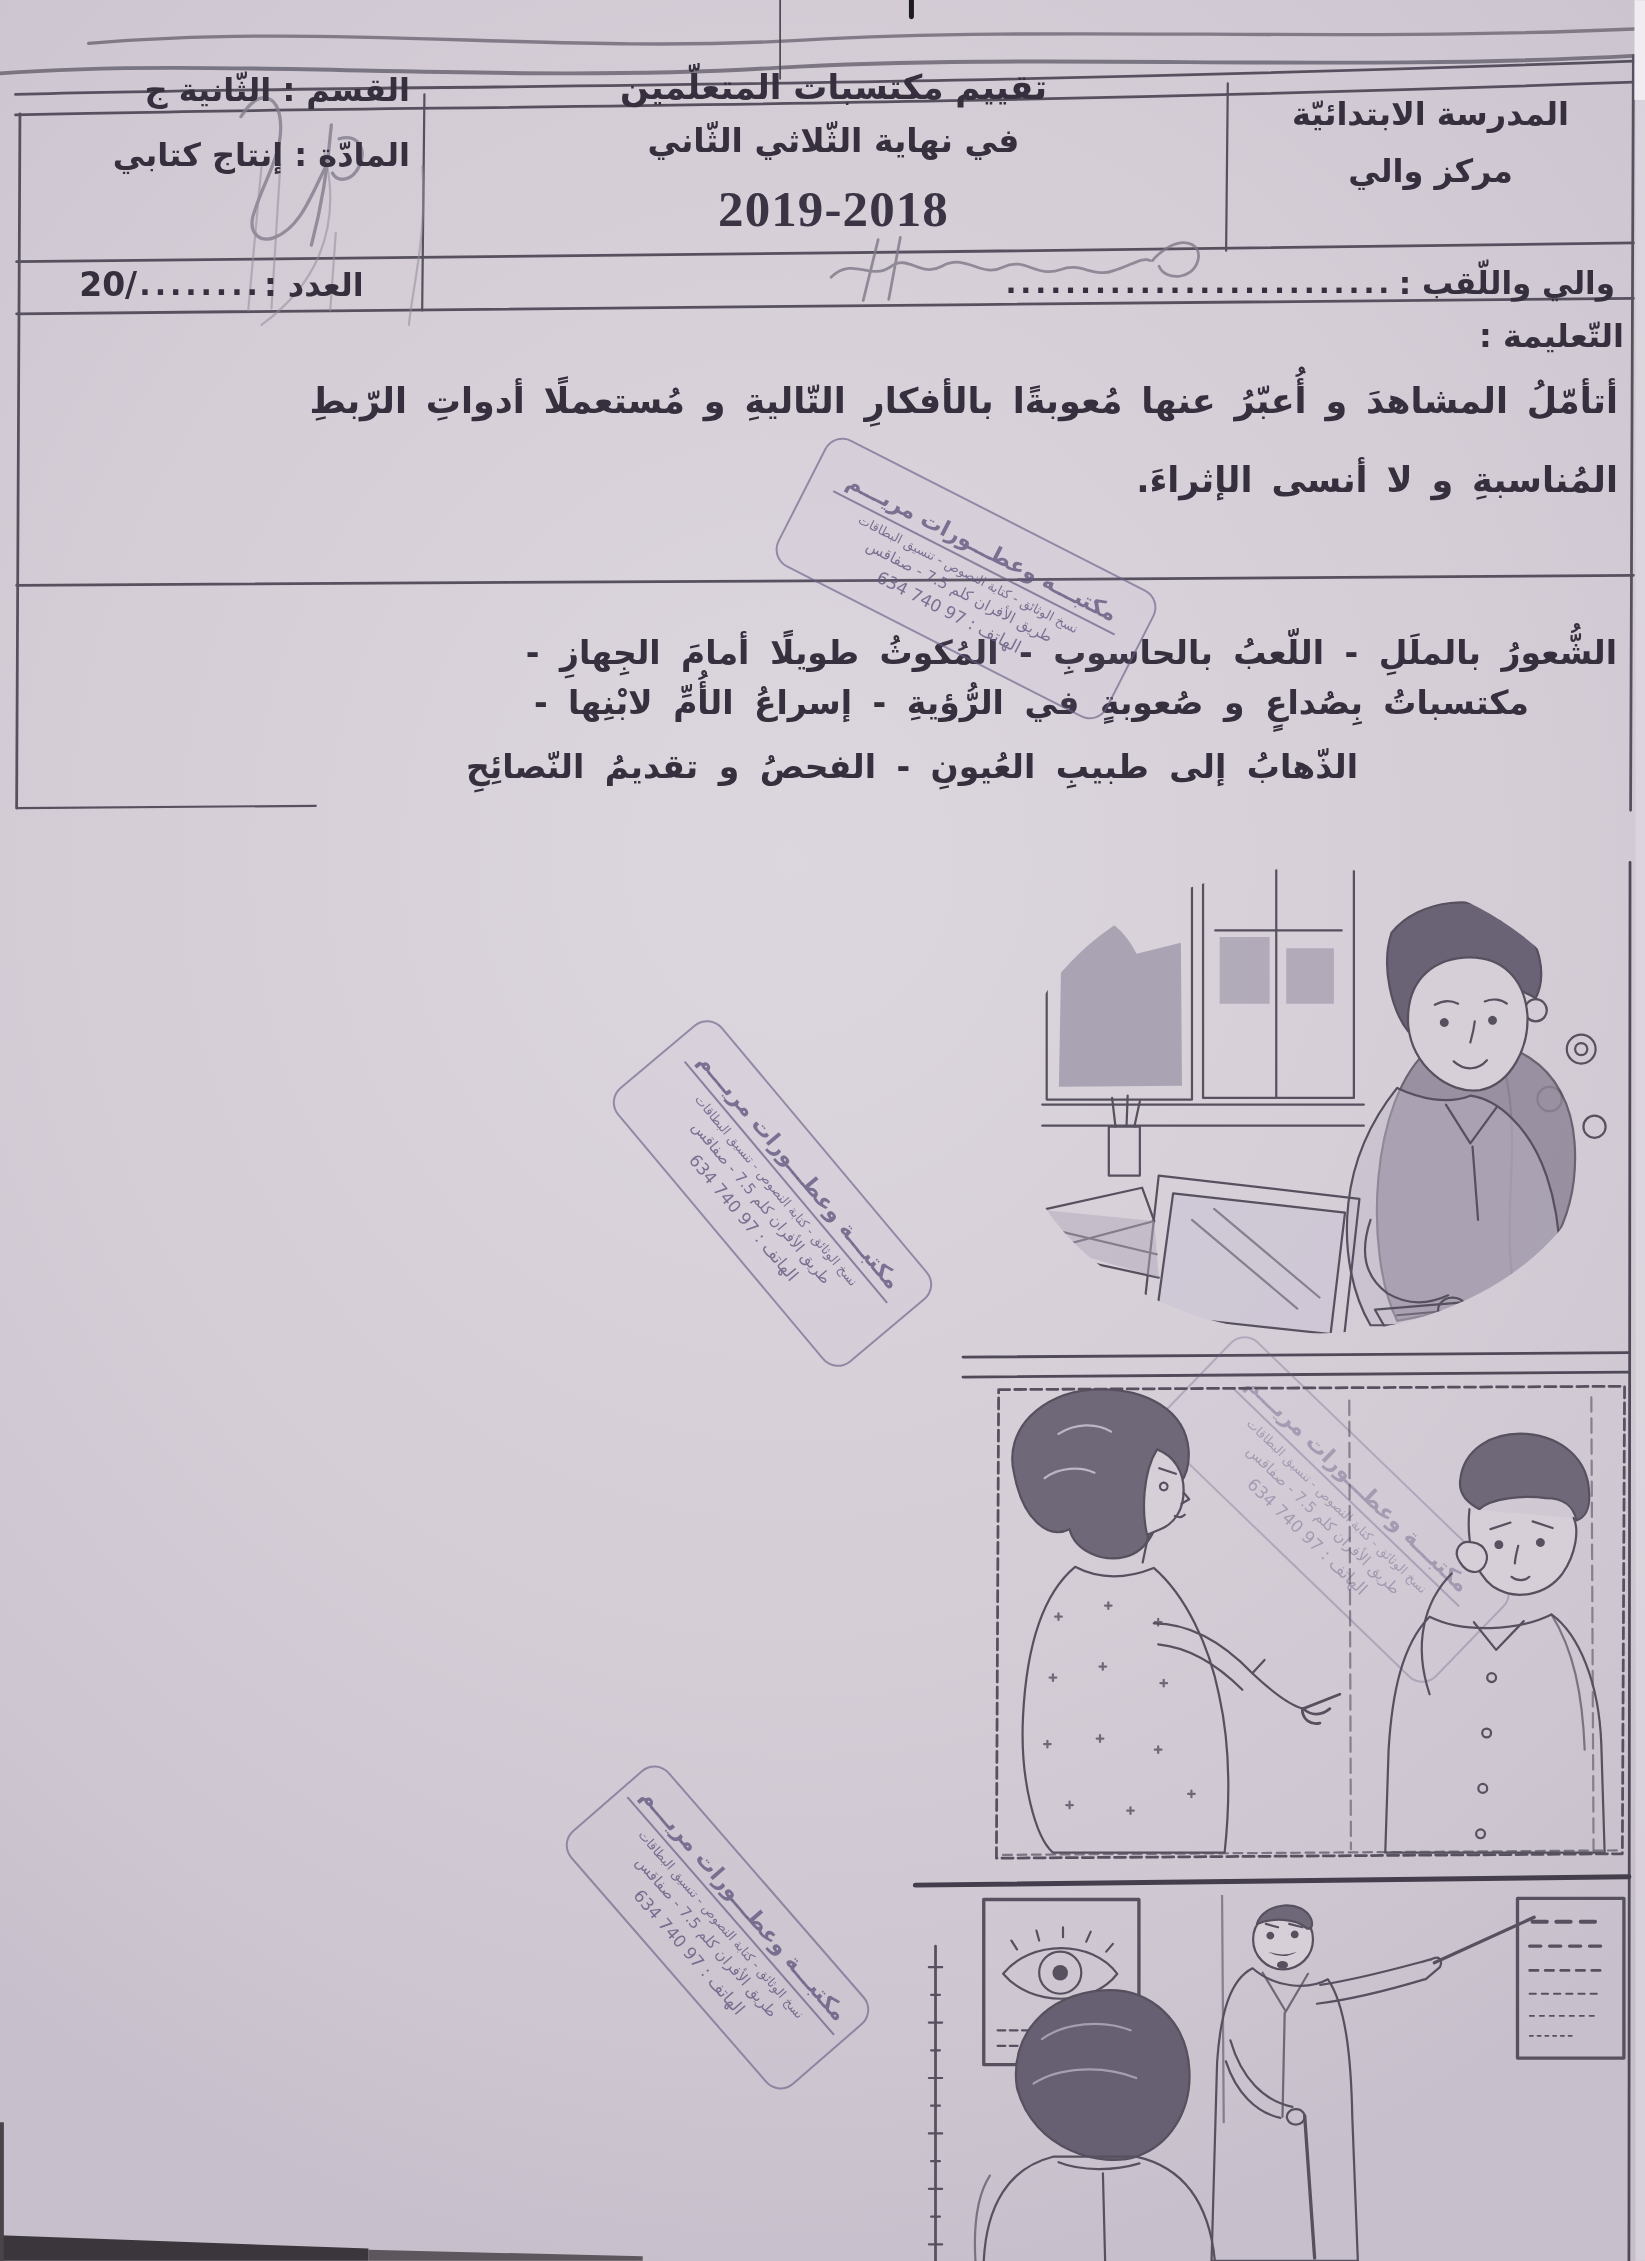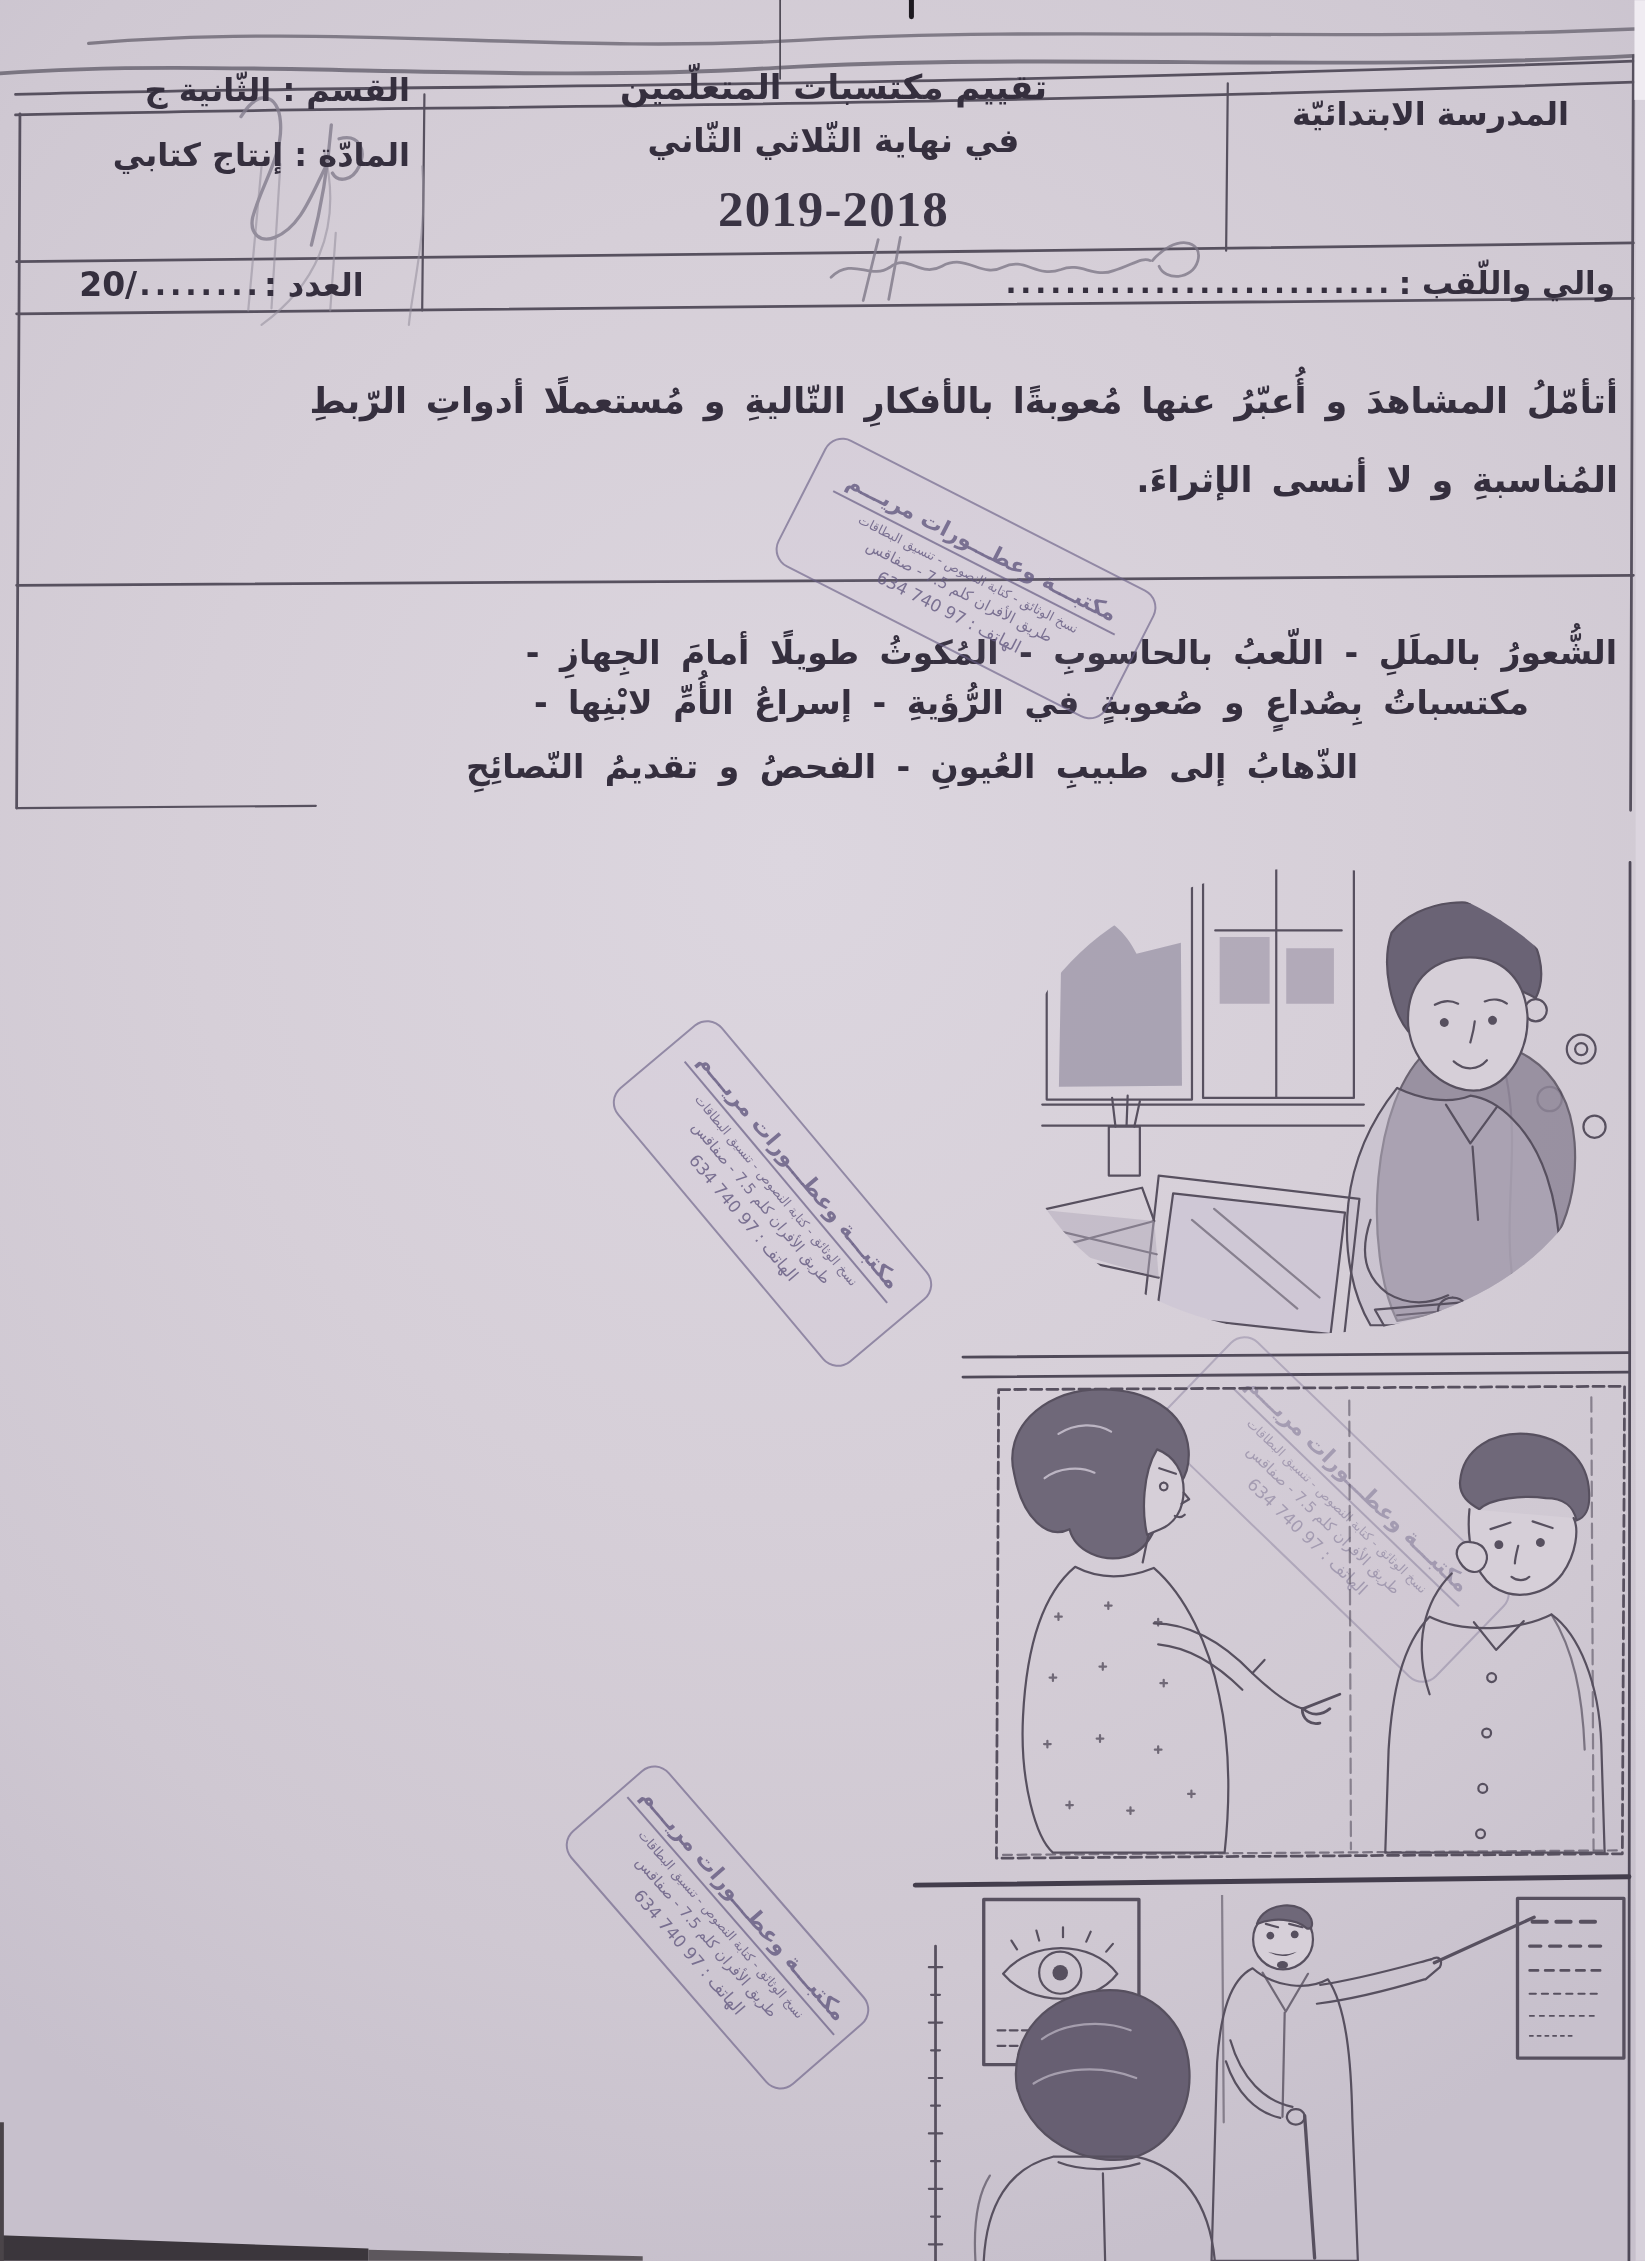--- a/index.html
+++ b/index.html
@@ -89,20 +89,21 @@
 
     <path d="M0,4034 L665,4058 L665,4080 L0,4080 Z" fill="#3b363c" stroke="none"></path>
     <path d="M665,4060 L1160,4072 L1160,4080 L665,4080 Z" fill="#4a4449" stroke="none" opacity=".85"></path>
     <path d="M0,3830 L7,3830 L7,4080 L0,4080 Z" fill="#4a4449" stroke="none"></path>
     <rect x="2950" y="0" width="19" height="180" fill="#f0ecf2" stroke="none"></rect>
     <rect x="2952" y="180" width="17" height="3900" fill="#e4dfe8" stroke="none" opacity=".55"></rect>
   </svg>
 
   <div class="abs ar center" style="left:1233px;top:71px;width:395px;margin-top:24px;">
     <div class="hline1">المدرسة الابتدائيّة</div>
+    <div class="hline1" style="margin-top:19px;">مركز والي</div>
   </div>
 
   <div class="abs ar center" style="left:443px;top:67px;width:781px;">
     <div style="font-size:34px;">تقييم مكتسبات المتعلّمين</div>
     <div style="font-size:33px;margin-top:14.4px;">في نهاية الثّلاثي الثّاني</div>
     <div class="years" style="margin-top:20px;">2019-2018</div>
   </div>
 
   <div class="abs ar right" style="left:22px;top:71px;width:388px;padding-right:10px;">
     <div style="font-size:32px;">القسم : الثّانية ج</div>
@@ -113,20 +114,21 @@
     <span style="font-size:31px;">والي واللّقب :</span>
     <span class="dots" style="font-size:29px;">..........................</span>
   </div>
 
   <div class="abs ar" style="left:22px;top:259px;width:399px;height:51px;display:flex;align-items:center;justify-content:center;gap:2.2px;">
     <span style="font-size:32px;">العدد :</span>
     <span class="dots" style="font-size:30px;">........</span>
     <span class="ltr" style="font-size:33px;font-weight:bold;">20/</span>
   </div>
 
+  <div class="abs ar right" style="left:1053px;top:317px;width:571px;font-size:32px;">التّعليمة :</div>
   <div class="abs ar right instr" style="left:33px;top:381px;width:1585px;">أتأمّلُ المشاهدَ و أُعبّرُ عنها مُعوبةًا بالأفكارِ التّاليةِ و مُستعملًا أدواتِ الرّبطِ</div>
   <div class="abs ar right instr" style="left:33px;top:460px;width:1585px;">المُناسبةِ و لا أنسى الإثراءَ.</div>
 
   <div class="abs ar right bank" style="left:33px;top:605px;width:1584px;margin-top:28px;">الشُّعورُ بالملَلِ - اللّعبُ بالحاسوبِ - المُكوثُ طويلًا أمامَ الجِهازِ -</div>
   <div class="abs ar right bank" style="left:33px;top:683px;width:1496px;">مكتسباتُ بِصُداعٍ و صُعوبةٍ في الرُّؤيةِ - إسراعُ الأُمِّ لابْنِها -</div>
   <div class="abs ar right bank" style="left:33px;top:747px;width:1325px;">الذّهابُ إلى طبيبِ العُيونِ - الفحصُ و تقديمُ النّصائِحِ</div>
 
   <div class="stamp" style="left:781px;top:507px;width:366px;height:139px;transform:rotate(27deg);">
     <div class="s1">مكتبـــة وعطـــورات مريـــم</div>
     <div class="s2">نسخ الوثائق - كتابة النصوص - تنسيق البطاقات</div>

